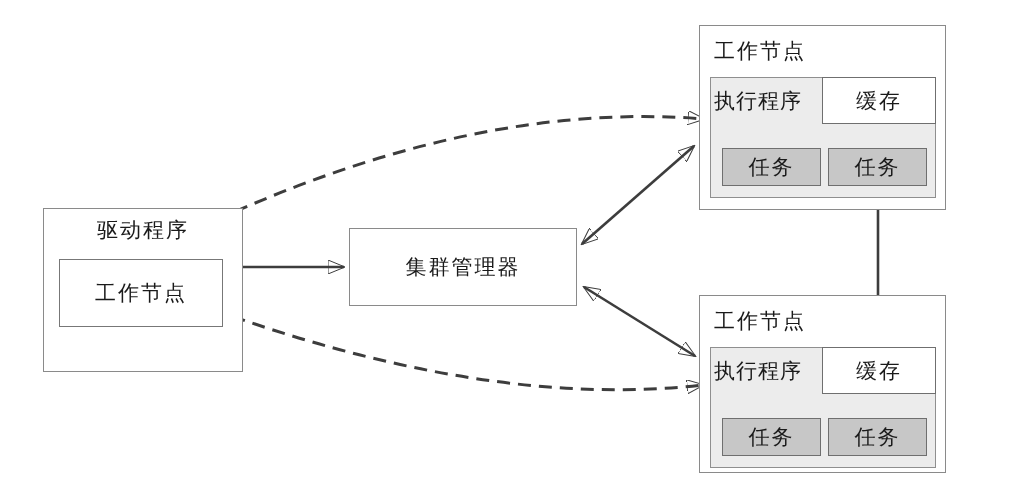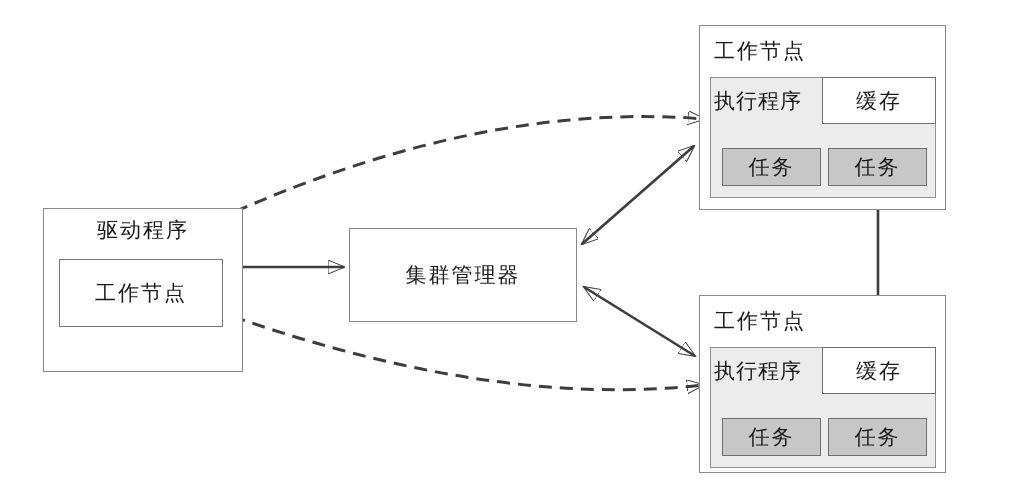--- a/index.html
+++ b/index.html
@@ -20,21 +20,21 @@
   .driver { left: 43px; top: 184px; width: 200px; height: 164px; margin-top: 24px; }
   .driver-title { position: absolute; top: 7px; left: 0; width: 100%; text-align: center; }
   .driver-inner {
     position: absolute; left: 15px; top: 50px; width: 164px; height: 68px;
     border: 1px solid #777777; box-sizing: border-box; background: #ffffff;
     display: flex; align-items: center; justify-content: center;
   }
 
   
   .cluster {
-    left: 349px; top: 228px; width: 228px; height: 94px;
+    left: 349px; top: 228px; width: 228px; height: 78px;
     display: flex; align-items: center; justify-content: center;
   }
 
   
   .worker { width: 247px; }
   .worker-1 { left: 699px; top: 25px; height: 185px; }
   .worker-2 { left: 699px; top: 295px; height: 178px; }
   .worker-title { position: absolute; top: 11px; left: 14px; }
   .executor {
     position: absolute; left: 10px; top: 51px; width: 226px; height: 121px;

